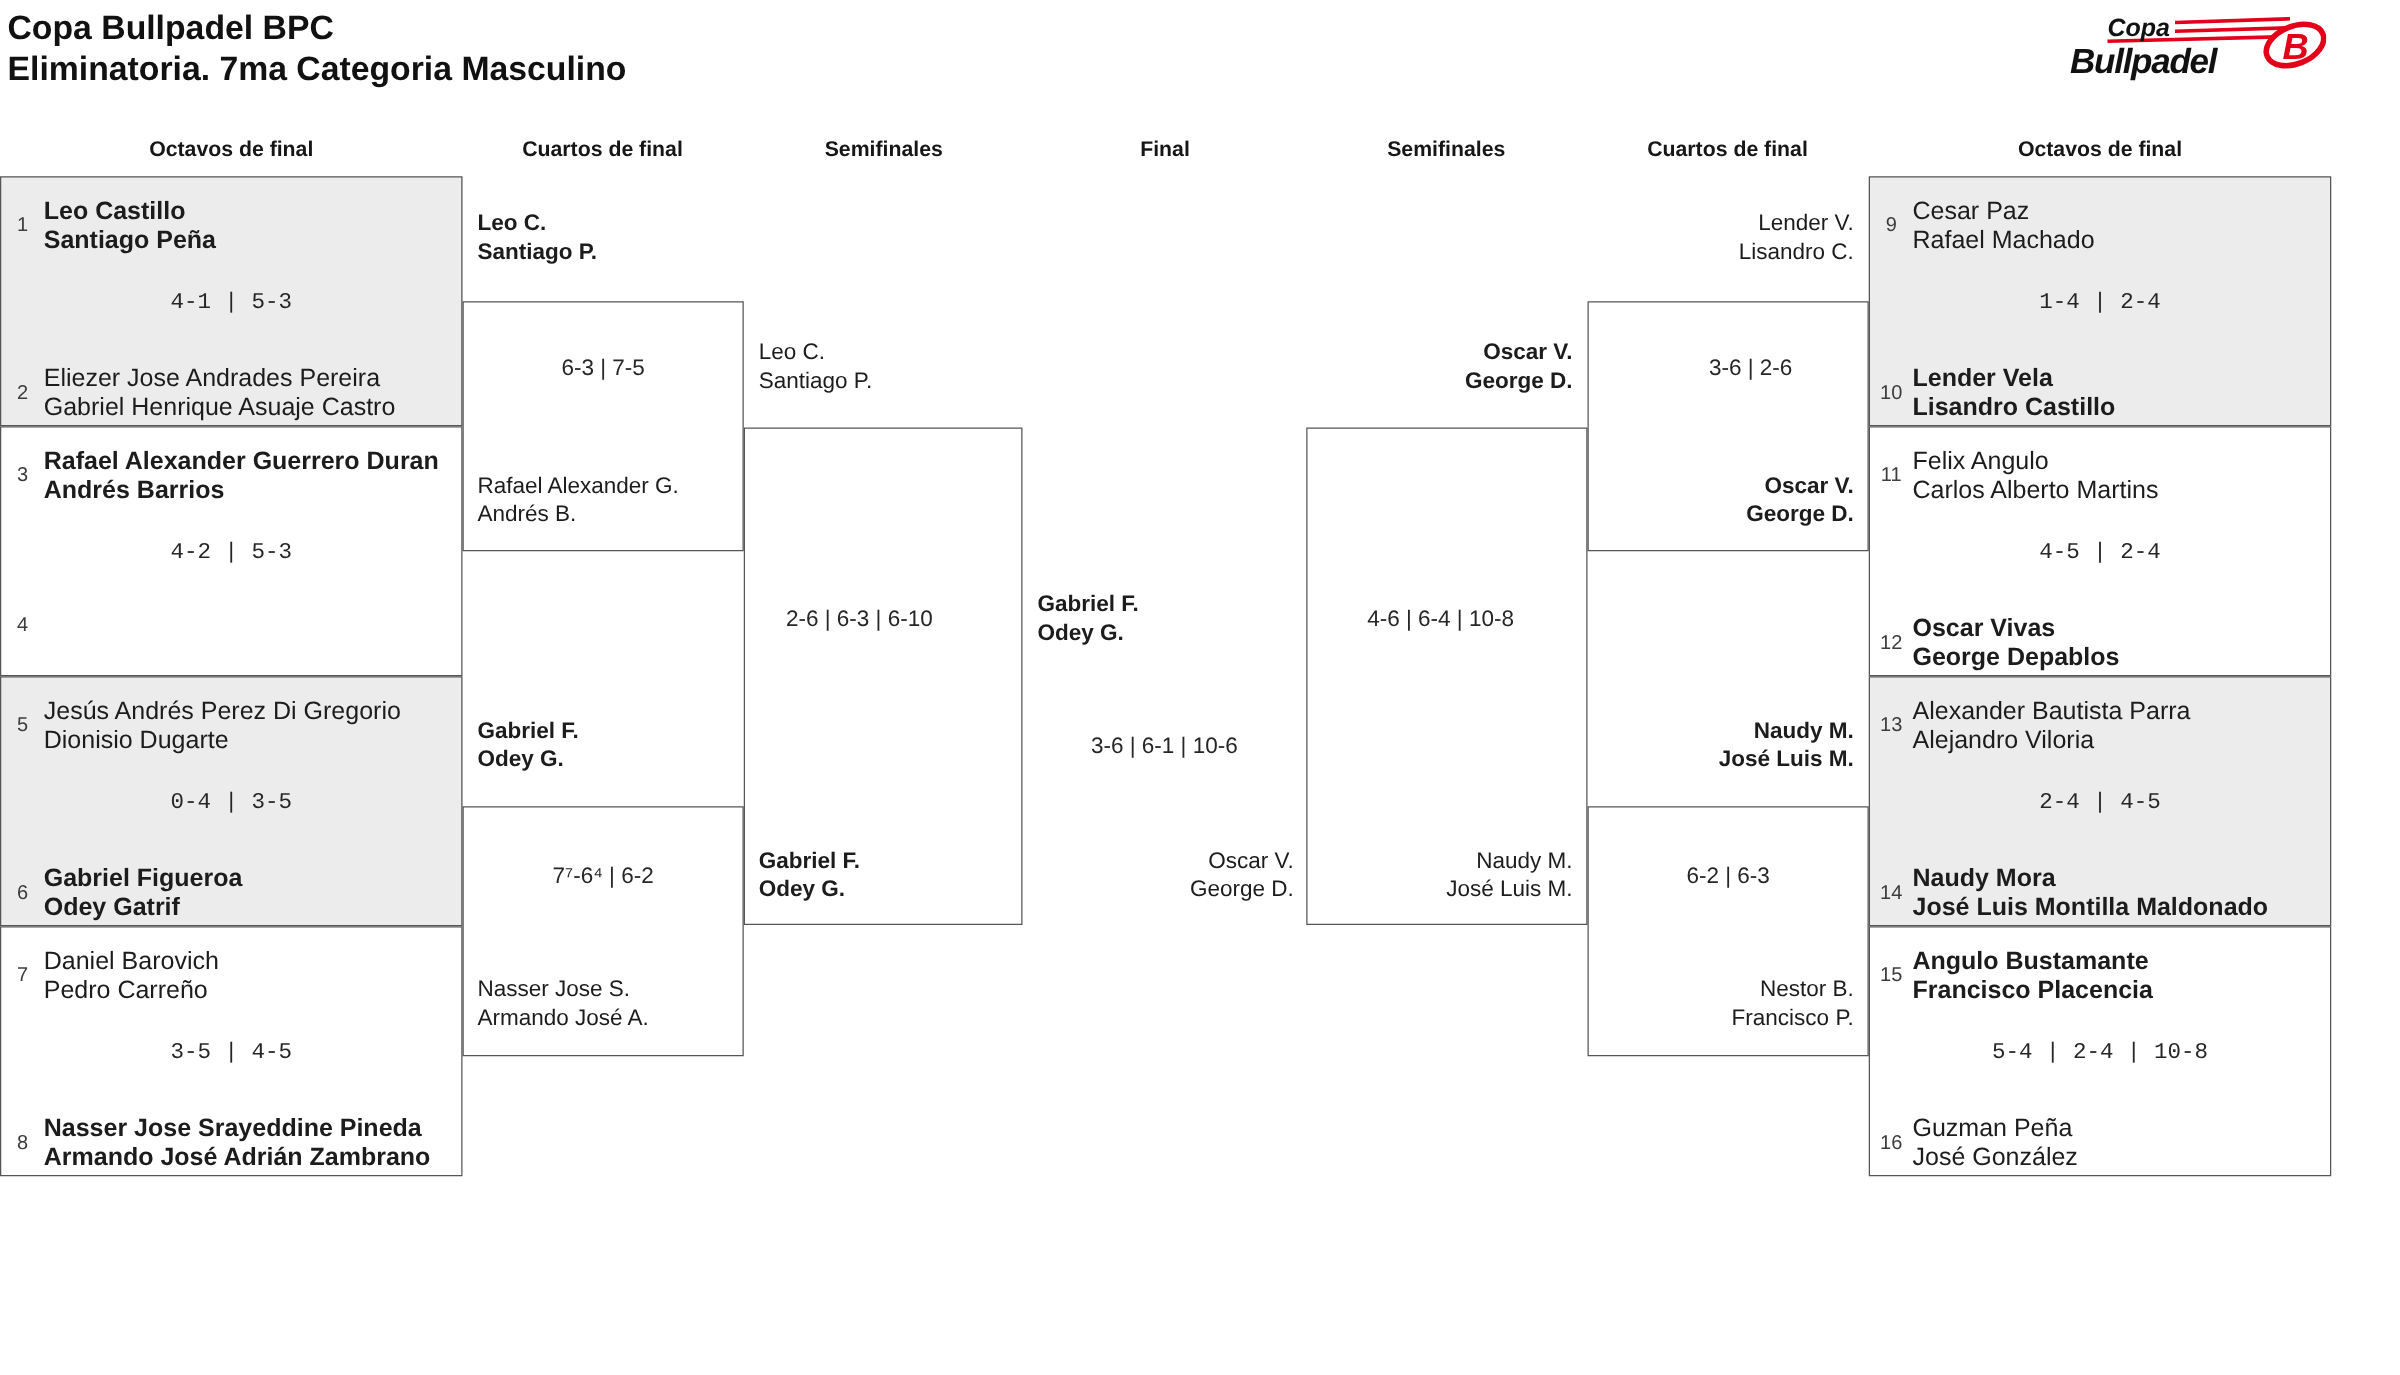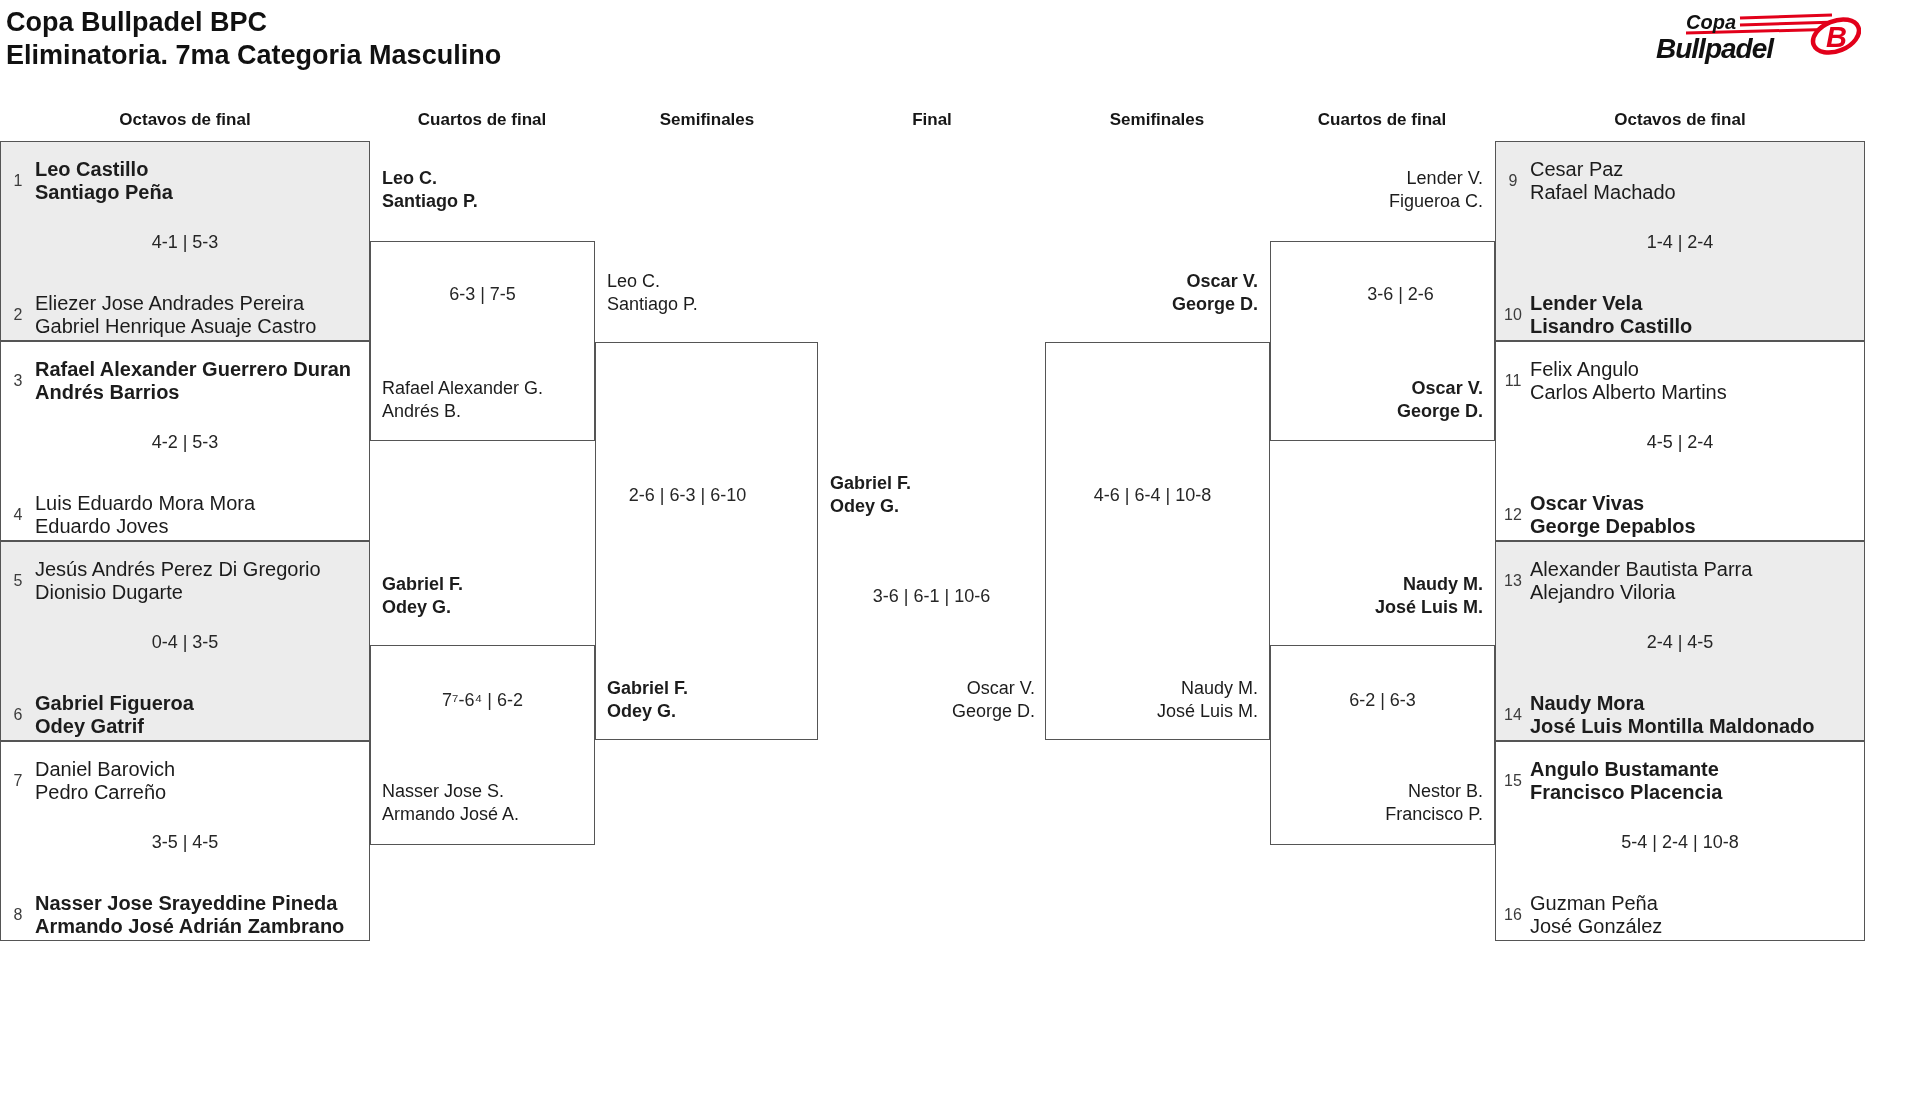--- a/index.html
+++ b/index.html
@@ -19,21 +19,21 @@
   .rect{background:transparent;}
 
   .team{position:absolute;left:0;right:8px;display:flex;align-items:center;}
   .team.t1{top:16px;}
   .team.t2{top:150px;}
   .seed{flex:0 0 34px;width:34px;text-align:center;font-size:16px;color:#3c3c3c;}
   .names{font-size:20px;line-height:23px;color:#1c1c1c;}
   .bold{font-weight:700;}
 
   .score{position:absolute;text-align:center;font-size:18px;line-height:23px;color:#262626;}
-  .obox .score{left:0;right:0;top:89px;}
+  .obox .score{left:0;right:0;top:89px;font-family:Liberation Mono, monospace;}
 
   .label{position:absolute;font-size:18px;line-height:23px;color:#1c1c1c;}
   .label.right{text-align:right;}
 </style>
 </head>
 <body>
 
 <div id="stage">
 
   <div class="title">
@@ -85,24 +85,20 @@
     <div class="team t1">
       <span class="seed">3</span>
       <div class="names bold">
         <div>Rafael Alexander Guerrero Duran</div>
         <div>Andrés Barrios</div>
       </div>
     </div>
     <div class="score">4-2 | 5-3</div>
     <div class="team t2">
       <span class="seed">4</span>
-      <div class="names">
-        <div>Luis Eduardo Mora Mora</div>
-        <div>Eduardo Joves</div>
-      </div>
     </div>
   </div>
 
   <div class="box obox gray" style="left:0;top:541px">
     <div class="team t1">
       <span class="seed">5</span>
       <div class="names">
         <div>Jesús Andrés Perez Di Gregorio</div>
         <div>Dionisio Dugarte</div>
       </div>
@@ -229,21 +225,21 @@
     <div>Odey G.</div>
   </div>
   <div class="score" style="left:370px;top:689px;width:225px">7⁷-6⁴ | 6-2</div>
   <div class="label" style="left:382px;top:780px">
     <div>Nasser Jose S.</div>
     <div>Armando José A.</div>
   </div>
 
   <div class="label right" style="left:1278px;top:167px;width:205px">
     <div>Lender V.</div>
-    <div>Figueroa C.</div>
+    <div>Lisandro C.</div>
   </div>
   <div class="score" style="left:1270px;top:283px;width:261px">3-6 | 2-6</div>
   <div class="label right bold" style="left:1278px;top:377px;width:205px">
     <div>Oscar V.</div>
     <div>George D.</div>
   </div>
 
   <div class="label right bold" style="left:1278px;top:573px;width:205px">
     <div>Naudy M.</div>
     <div>José Luis M.</div>

